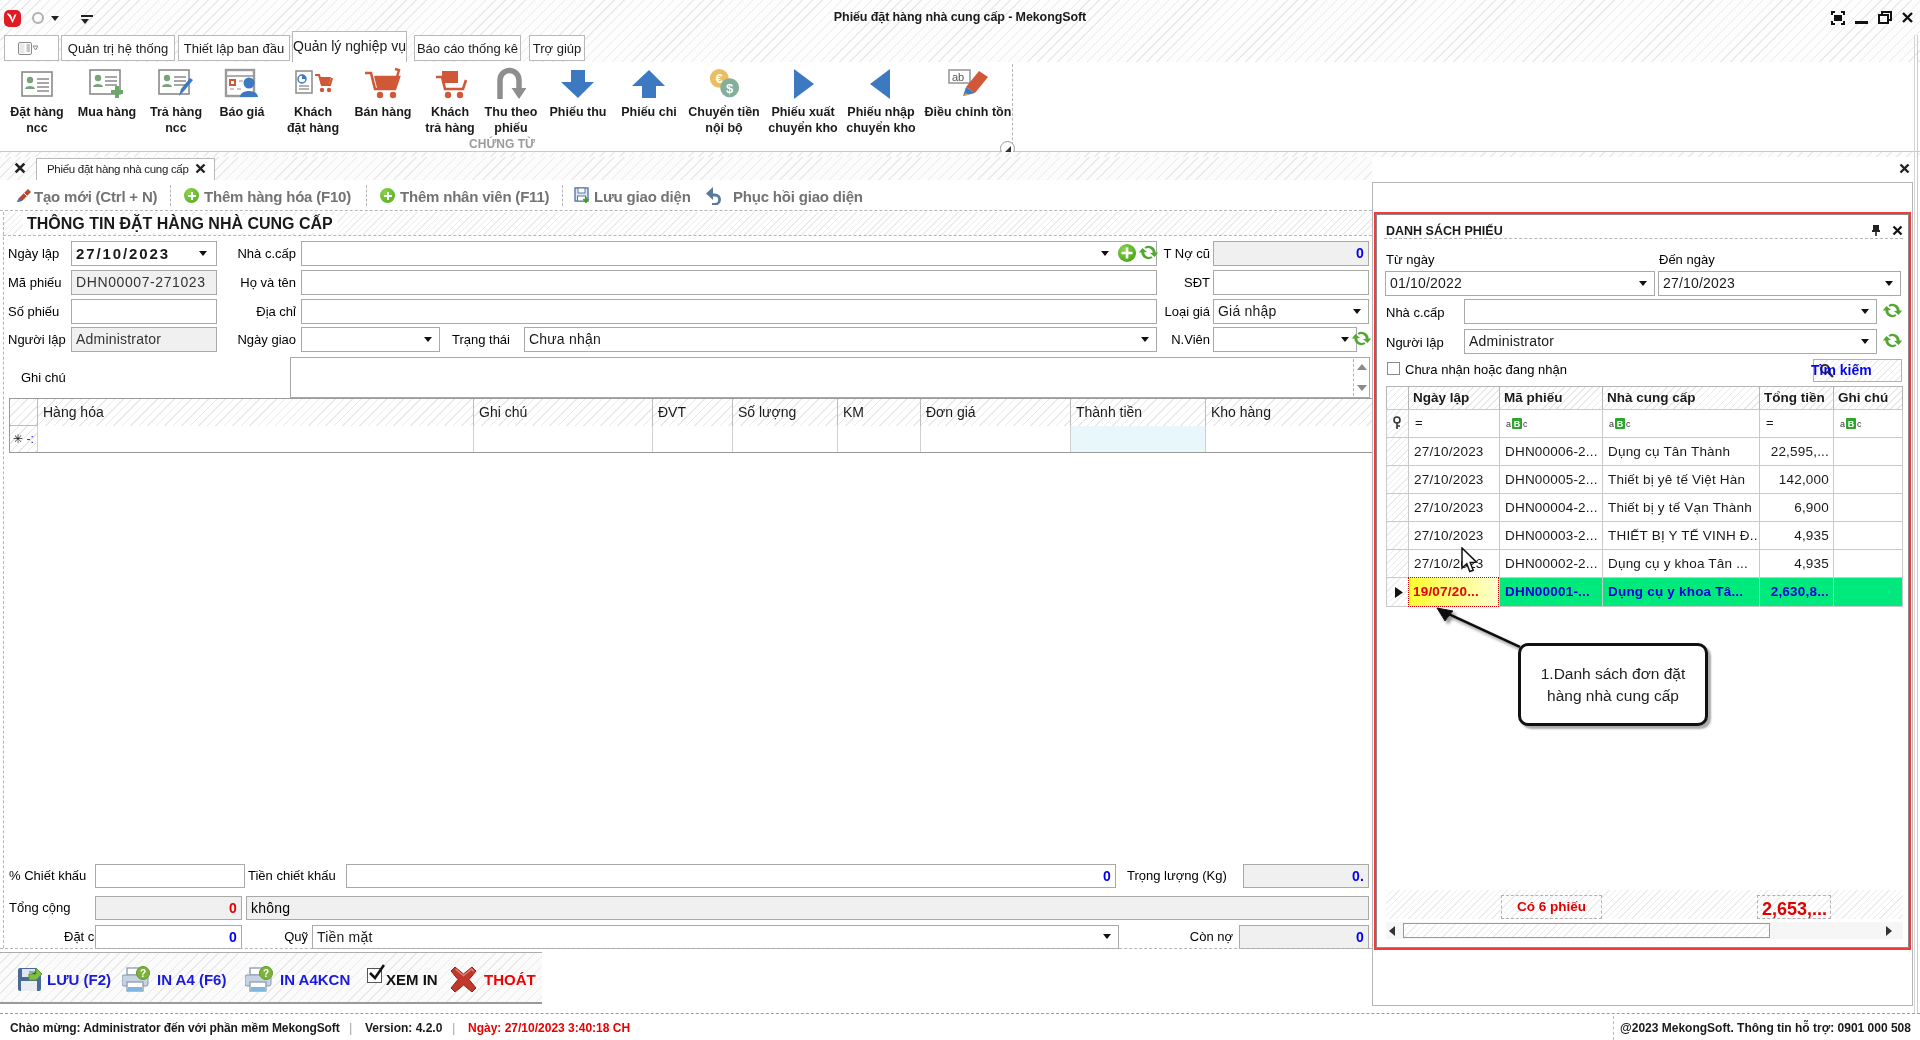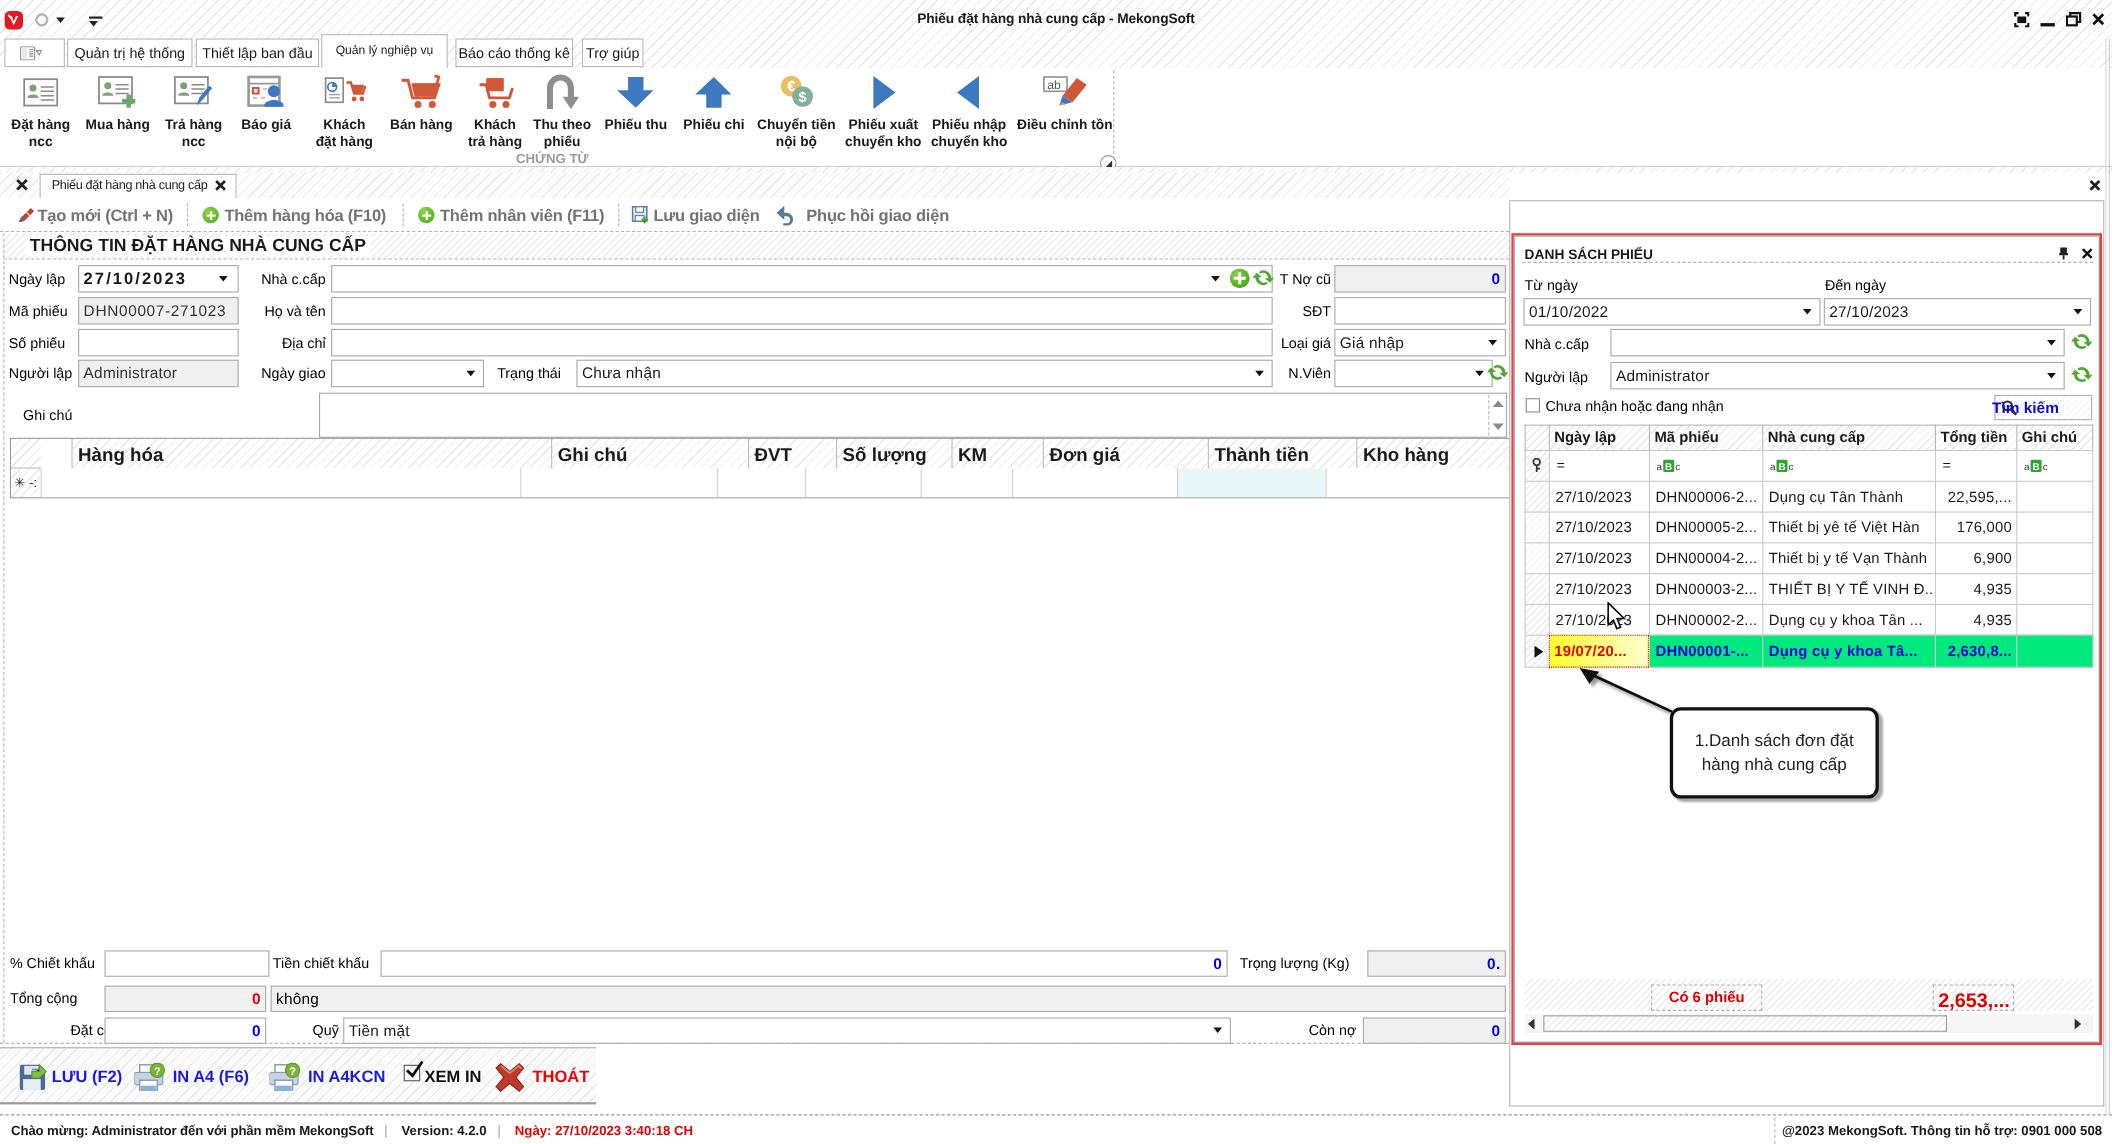--- a/index.html
+++ b/index.html
@@ -55,21 +55,21 @@
 
 <div class="abs" style="left:4px;top:35px;width:55px;height:26px;background:#fff;border:1px solid #b9b9b9;"></div>
 <svg class="abs" style="left:18px;top:42px;" width="20" height="13" viewBox="0 0 20 13">
     <rect x="0.5" y="0.5" width="13" height="12" rx="1.5" fill="#fff" stroke="#8a8a8a"></rect>
     <rect x="1.5" y="1.5" width="5" height="10" fill="#e8e8e8"></rect>
     <path d="M8.5 3 H12 M8.5 5 H12 M8.5 7 H12 M8.5 9 H12" stroke="#8a8a8a"></path>
     <path d="M15 4 L20 4 L17.5 8 Z" fill="none" stroke="#8a8a8a"></path>
   </svg>
 <div class="abs" style="left:61px;top:35px;width:114px;height:26px;background:#fff;border:1px solid #b9b9b9;font-size:13px;text-align:center;line-height:25px;">Quản trị hệ thống</div>
 <div class="abs" style="left:178px;top:35px;width:112px;height:26px;background:#fff;border:1px solid #b9b9b9;font-size:13px;text-align:center;line-height:25px;">Thiết lập ban đầu</div>
-<div class="abs" style="left:292px;top:31px;width:115px;height:31px;background:#fff;border:1px solid #b9b9b9;border-bottom:none;font-size:11px;text-align:center;line-height:29px;">Quản lý nghiệp vụ</div>
+<div class="abs" style="left:292px;top:31px;width:115px;height:31px;background:#fff;border:1px solid #b9b9b9;border-bottom:none;font-size:14px;text-align:center;line-height:29px;">Quản lý nghiệp vụ</div>
 <div class="abs" style="left:414px;top:35px;width:107px;height:26px;background:#fff;border:1px solid #b9b9b9;font-size:13px;text-align:center;line-height:25px;">Báo cáo thống kê</div>
 <div class="abs" style="left:529px;top:35px;width:56px;height:26px;background:#fff;border:1px solid #b9b9b9;font-size:13px;text-align:center;line-height:25px;">Trợ giúp</div>
 
 <div class="abs" id="ribbon" style="left:0;top:62px;width:1920px;height:90px;background:#fff;border-bottom:1px solid #c9c9c9;"></div>
 <div class="abs" id="ribbonicons" style="left:0;top:62px;width:1020px;height:94px;"></div>
 <style>
 .rbtn { position:absolute; top:62px; height:90px; text-align:center; }
 .rbtn .ric { display:inline-block; margin-top:5px; height:34px; }
 .rbtn .rtx { font-size:12.5px; font-weight:bold; line-height:15.5px; margin-top:0; color:#1a1a1a; }
 </style>
@@ -320,21 +320,21 @@
   </svg>
 
 <div class="lbl" style="left:21px;top:370px;">Ghi chú</div>
 <div class="inp" style="left:290px;top:357px;width:1080px;height:41px;"></div>
 <div class="abs dash-v" style="left:1353px;top:359px;height:37px;"></div>
 <div class="abs" style="left:1357px;top:364px;width:0;height:0;border-left:5px solid transparent;border-right:5px solid transparent;border-bottom:6px solid #8a8a8a;"></div>
 <div class="abs" style="left:1357px;top:385px;width:0;height:0;border-left:5px solid transparent;border-right:5px solid transparent;border-top:6px solid #8a8a8a;"></div>
 
 <div class="abs" id="maintable"></div>
 <style>
-.th { position:absolute; top:399px; height:27px; border-left:1px solid #bdbdbd; font-size:17px; font-weight:bold; padding:5px 0 0 5px; background-image:repeating-linear-gradient(135deg, #e9e9e9 0 1px, transparent 1px 6px);margin-left:28px; }
+.th { position:absolute; top:399px; height:27px; border-left:1px solid #bdbdbd; font-size:14px; font-weight:normal; padding:5px 0 0 5px; background-image:repeating-linear-gradient(135deg, #e9e9e9 0 1px, transparent 1px 6px); }
 .td { position:absolute; top:426px; height:26px; border-left:1px solid #d0d0d0; background:#fff; }
 </style>
 <div class="abs" style="left:9px;top:398px;width:1364px;height:55px;border:1px solid #9a9a9a;"></div>
 <div class="abs hatch2" style="left:10px;top:399px;width:27px;height:27px;border-bottom:1px solid #bdbdbd;"></div>
 <div class="th" style="left:37px;width:436px;">Hàng hóa</div>
 <div class="th" style="left:473px;width:179px;">Ghi chú</div>
 <div class="th" style="left:652px;width:80px;">ĐVT</div>
 <div class="th" style="left:732px;width:105px;">Số lượng</div>
 <div class="th" style="left:837px;width:83px;">KM</div>
 <div class="th" style="left:920px;width:150px;">Đơn giá</div>
@@ -503,21 +503,21 @@
 <div class="gc" style="left:32px;top:223px;width:91px;">27/10/2023</div>
 <div class="gc" style="left:123px;top:223px;width:103px;">DHN00006-2...</div>
 <div class="gc" style="left:226px;top:223px;width:157px;">Dụng cụ Tân Thành</div>
 <div class="gc gnum" style="left:383px;top:223px;width:74px;">22,595,...</div>
 <div class="gc" style="left:457px;top:223px;width:70px;border-right:1px solid #c9c9c9;"></div>
 
 <div class="gc hatch3" style="left:10px;top:251px;width:22px;"></div>
 <div class="gc" style="left:32px;top:251px;width:91px;">27/10/2023</div>
 <div class="gc" style="left:123px;top:251px;width:103px;">DHN00005-2...</div>
 <div class="gc" style="left:226px;top:251px;width:157px;">Thiết bị yê tế Việt Hàn</div>
-<div class="gc gnum" style="left:383px;top:251px;width:74px;">176,000</div>
+<div class="gc gnum" style="left:383px;top:251px;width:74px;">142,000</div>
 <div class="gc" style="left:457px;top:251px;width:70px;border-right:1px solid #c9c9c9;"></div>
 
 <div class="gc hatch3" style="left:10px;top:279px;width:22px;"></div>
 <div class="gc" style="left:32px;top:279px;width:91px;">27/10/2023</div>
 <div class="gc" style="left:123px;top:279px;width:103px;">DHN00004-2...</div>
 <div class="gc" style="left:226px;top:279px;width:157px;">Thiết bị y tế Vạn Thành</div>
 <div class="gc gnum" style="left:383px;top:279px;width:74px;">6,900</div>
 <div class="gc" style="left:457px;top:279px;width:70px;border-right:1px solid #c9c9c9;"></div>
 
 <div class="gc hatch3" style="left:10px;top:307px;width:22px;"></div>

